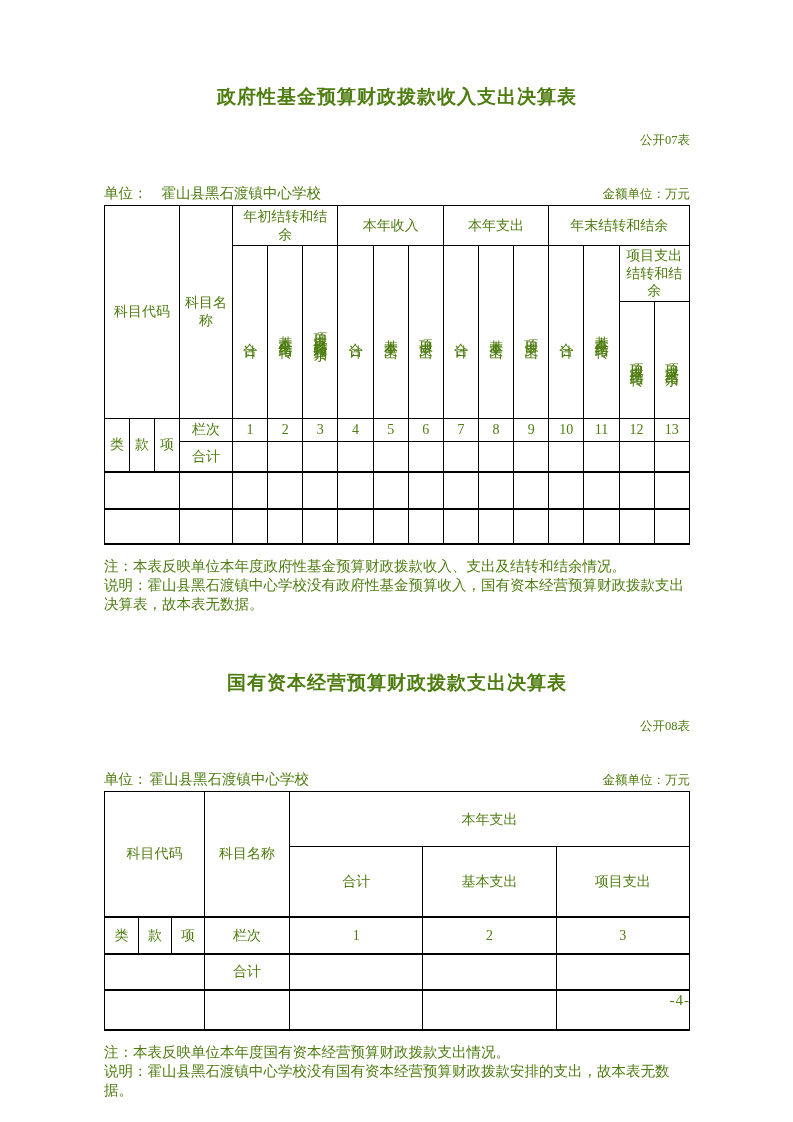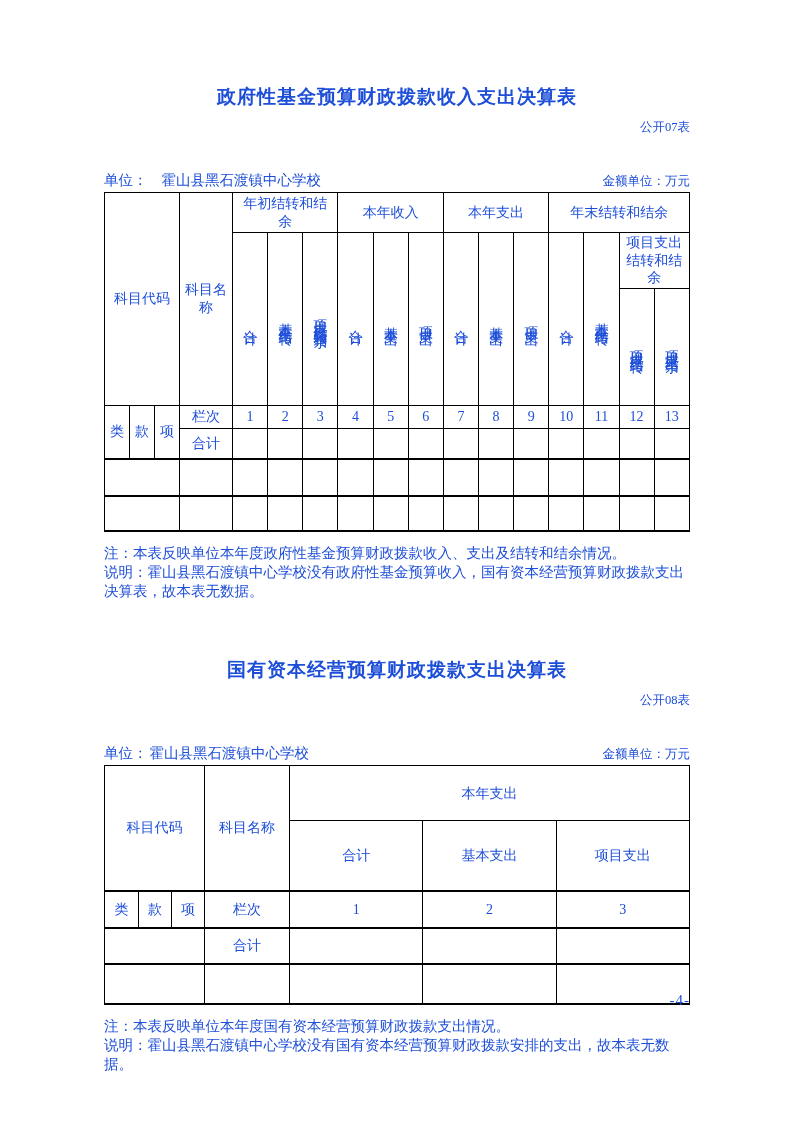--- a/index.html
+++ b/index.html
@@ -2,33 +2,33 @@
 <html><head>
 <meta charset="utf-8">
 <style>
   html,body { margin:0; padding:0; background:#e8e8e8; }
   .page {
     position:relative;
     width:793px; height:1122px;
     margin:0 auto;
     background:#ffffff;
     font-family:"Liberation Serif","DejaVu Serif",serif;
-    color:#1d4ed8;
+    color:#4d7c0f;
   }
   .content { position:absolute; left:104px; top:0; width:586px; }
 
   .doc-title {
     margin-top:84px;
     text-align:center;
     font-family:"Liberation Sans","DejaVu Sans",sans-serif;
     font-weight:bold;
     font-size:19px;
     letter-spacing:1px;
   }
-  .table-no { text-align:right; font-size:12.5px; margin-top:9px; }
+  .table-no { text-align:right; font-size:12.5px; margin-top:22px; }
   .unit-row {
     display:flex; justify-content:space-between; align-items:flex-end;
     margin-top:2px; margin-bottom:2px;
   }
   .unit-left  { font-size:14.5px;margin-top:33px; }
   .unit-left .gap-wide   { display:inline-block; width:14px; }
   .unit-left .gap-narrow { display:inline-block; width:2px; }
   .amount-unit { font-size:12.5px; }
 
   table { border-collapse:collapse; table-layout:fixed; width:586px; }

